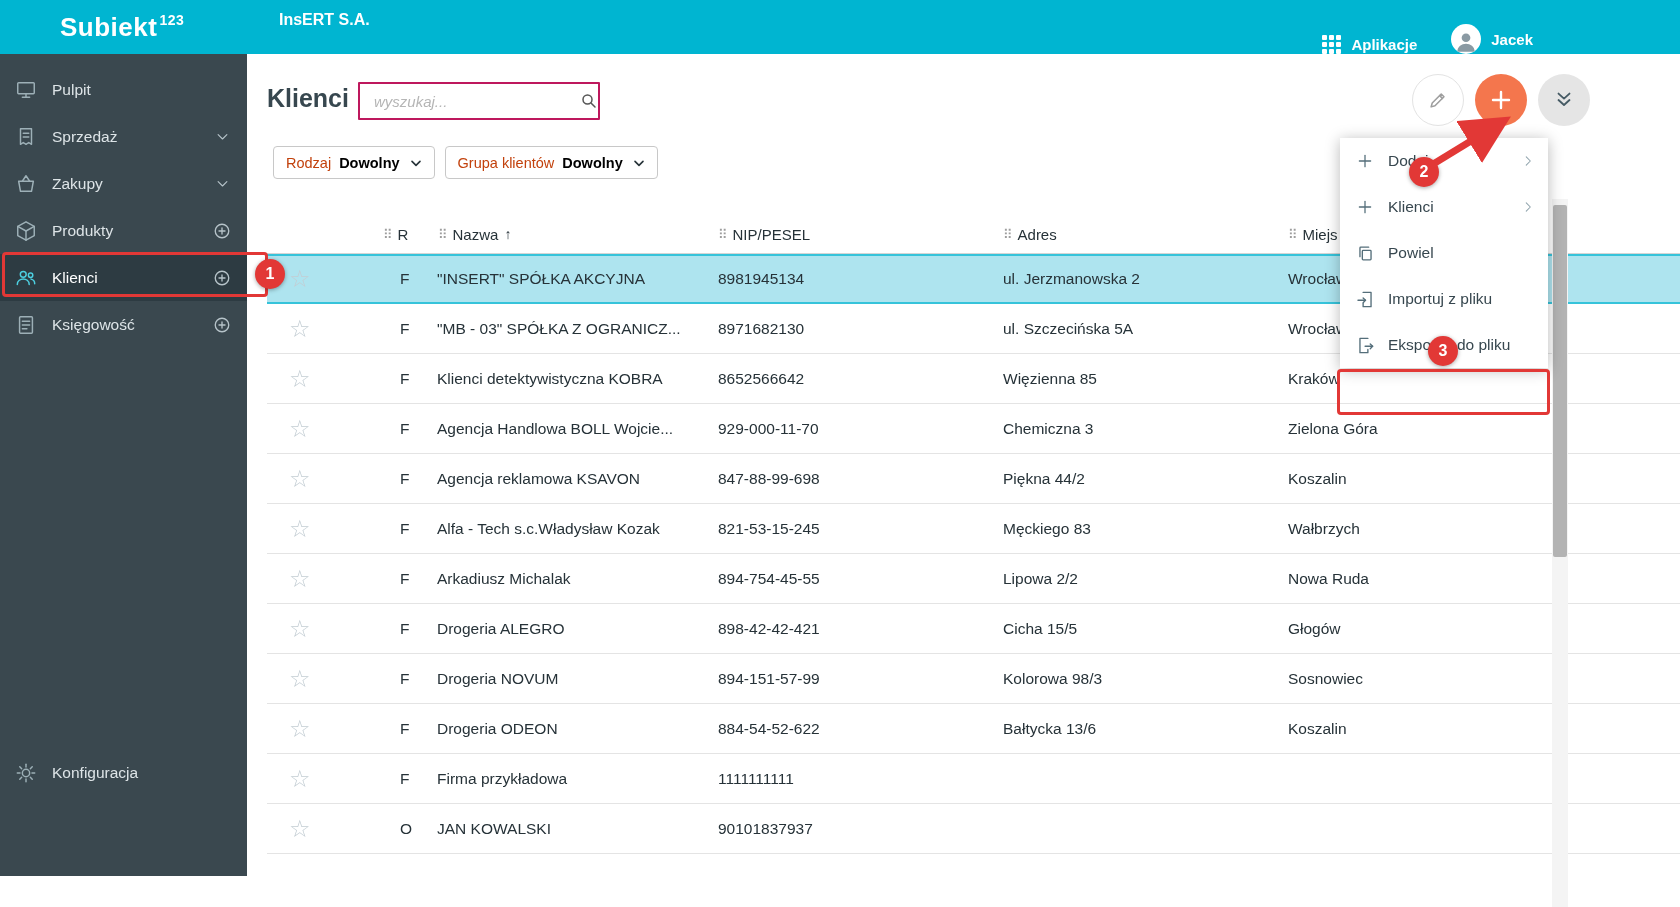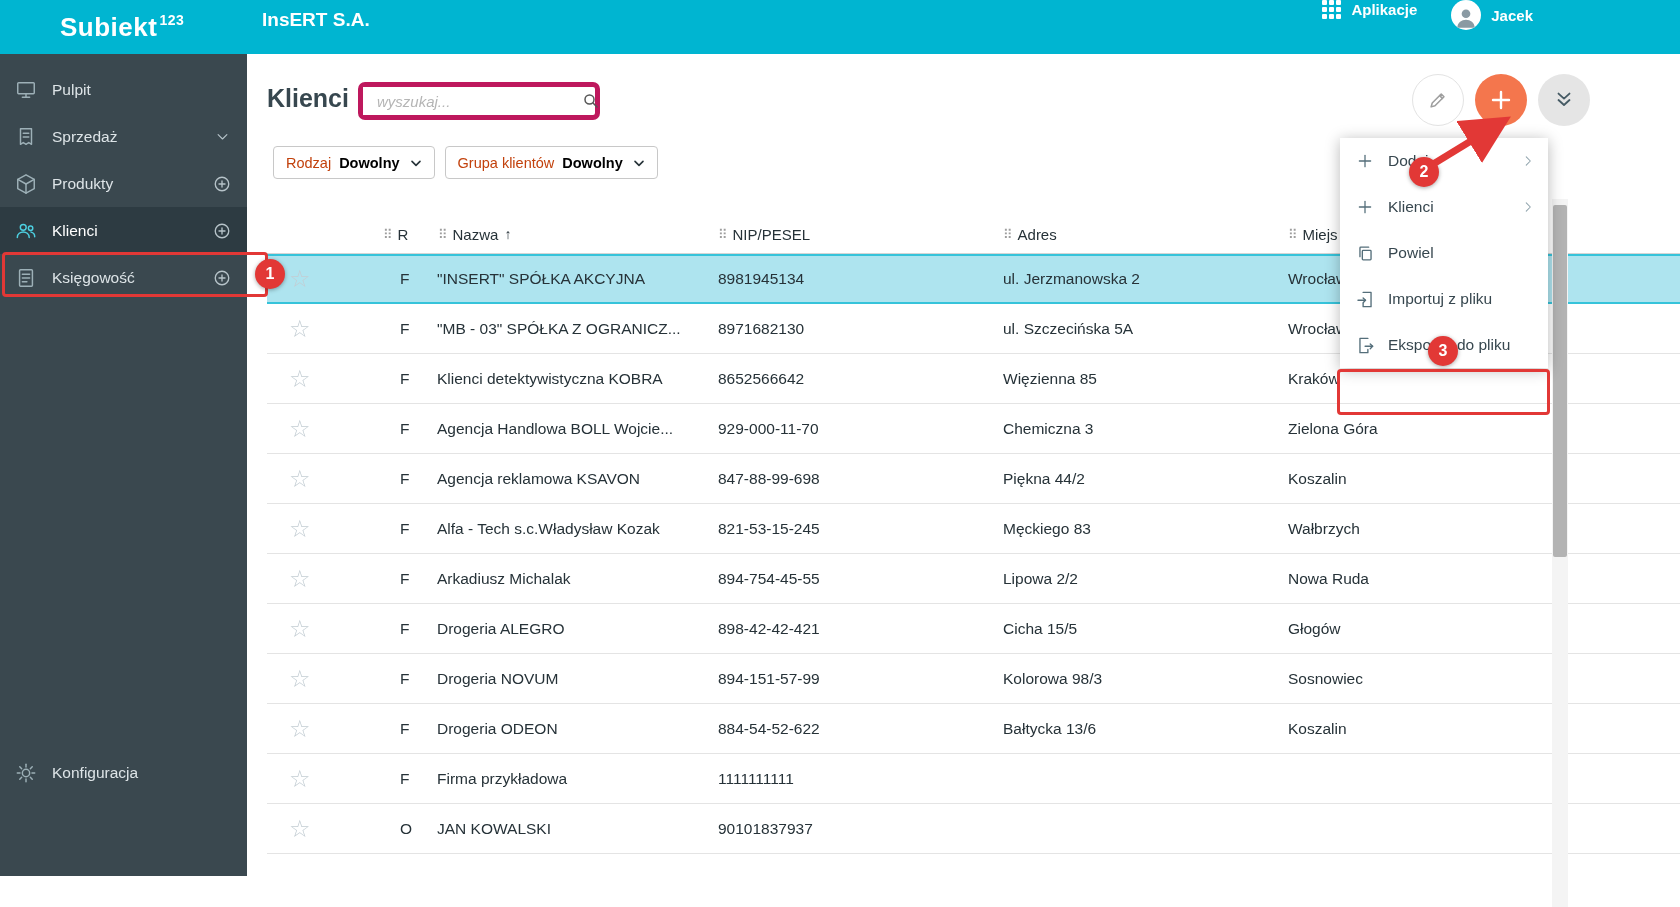--- a/index.html
+++ b/index.html
@@ -15,23 +15,23 @@
   }
 
   
   .topbar {
     position:absolute; left:0; top:0; width:1680px; height:54px;
     background: var(--teal); display:flex; align-items:center; z-index:20;
   }
   .logo { position:absolute; left:60px; top:0; height:54px; display:flex; align-items:center;
           color:#fff; font-size:26px; font-weight:bold; letter-spacing:.5px; }
   .logo sup { font-size:14px; position:relative; top:-7px; margin-left:2px; font-weight:bold; }
-  .company { position:absolute; left:262px; top:0; height:40px; display:flex; align-items:center;
-             color:#fff; font-size:19px; font-weight:bold; }
-  .topbar-right { position:absolute; right:147px; top:0; height:54px; display:flex; align-items:flex-start; gap:34px; }
+  .company { position:absolute; left:279px; top:0; height:40px; display:flex; align-items:center;
+             color:#fff; font-size:16px; font-weight:bold; }
+  .topbar-right { position:absolute; right:147px; top:0; height:54px; display:flex; align-items:flex-end; gap:34px; }
   .tb-group { display:flex; align-items:center; gap:10px; color:#fff; font-size:15px; font-weight:bold; cursor:pointer; }
   .grid-icon { display:grid; grid-template-columns:repeat(3,5px); grid-template-rows:repeat(3,5px); gap:2px; }
   .grid-icon span { background:#fff; width:5px; height:5px; border-radius:1px; }
   .avatar { width:30px; height:30px; border-radius:50%; background:#fff; overflow:hidden;
             display:flex; align-items:flex-end; justify-content:center; }
 
   
   .sidebar { position:absolute; left:0; top:54px; width:247px; height:822px; background:var(--sidebar); z-index:15; }
   .side-nav { position:absolute; top:12px; left:0; right:0; }
   .side-item { height:47px; display:flex; align-items:center; padding:0 16px 0 15px; gap:15px;
@@ -42,21 +42,21 @@
   .side-item .right-ic { width:18px; height:18px; display:flex; align-items:center; justify-content:center; }
   .side-item .right-ic svg { stroke:#b6c3c9; fill:none; stroke-width:1.8; stroke-linecap:round; stroke-linejoin:round; }
   .side-item.active { background:var(--sidebar-active); color:#fff; }
   .side-item.active .ic svg { stroke:#4dd0e1; }
   .side-bottom { position:absolute; bottom:80px; left:0; right:0; }
 
   
   .main { position:absolute; left:247px; top:54px; width:1433px; height:853px; background:#fff; }
   .page-title { position:absolute; left:20px; top:30px; font-size:25px; font-weight:bold; color:#37474f; }
   .search-box { position:absolute; left:111px; top:28px; width:242px; height:38px;
-                border:5px solid #be185d; border-radius:7px; background:#fff; display:flex; align-items:center; }
+                border:2px solid #be185d; border-radius:1px; background:#fff; display:flex; align-items:center;justify-content:center; }
   .search-box input { border:0; outline:0; flex:1; height:100%; padding:0 6px 0 14px;
                       font-family:"Liberation Sans",sans-serif; font-size:15px; color:#444; }
   .search-box input::placeholder { color:#b5b5b5; font-style:italic; }
   .search-ic { width:34px; display:flex; align-items:center; justify-content:center; cursor:pointer; }
 
   .filters { position:absolute; left:26px; top:92px; display:flex; gap:10px; }
   .chip { height:33px; border:1px solid #c8c8c8; border-radius:4px; background:#fff;
           display:flex; align-items:center; gap:8px; padding:0 10px 0 12px; cursor:pointer; font-size:14.5px; }
   .chip .c-label { color:#c2410c; }
   .chip .c-value { color:#000000; font-weight:bold; }
@@ -175,20 +175,34 @@
             </svg>
         </span>
         <span class="lbl">Sprzedaż</span>
         <span class="right-ic">
           <svg width="15" height="15" viewBox="0 0 24 24">
               <polyline points="5 9 12 16 19 9"></polyline>
             </svg>
         </span>
       </div>
 
+      <div class="side-item">
+        <span class="ic">
+          <svg width="22" height="22" viewBox="0 0 24 24">
+              <path d="M4 9 h16 l-2 11 H6 Z"></path>
+              <path d="M8 9 l4-6 4 6"></path>
+            </svg>
+        </span>
+        <span class="lbl">Zakupy</span>
+        <span class="right-ic">
+          <svg width="15" height="15" viewBox="0 0 24 24">
+              <polyline points="5 9 12 16 19 9"></polyline>
+            </svg>
+        </span>
+      </div>
 
       <div class="side-item">
         <span class="ic">
           <svg width="22" height="22" viewBox="0 0 24 24">
               <path d="M12 2 L21 7 V17 L12 22 L3 17 V7 Z"></path>
               <polyline points="3 7 12 12 21 7"></polyline>
               <line x1="12" y1="12" x2="12" y2="22"></line>
             </svg>
         </span>
         <span class="lbl">Produkty</span>

